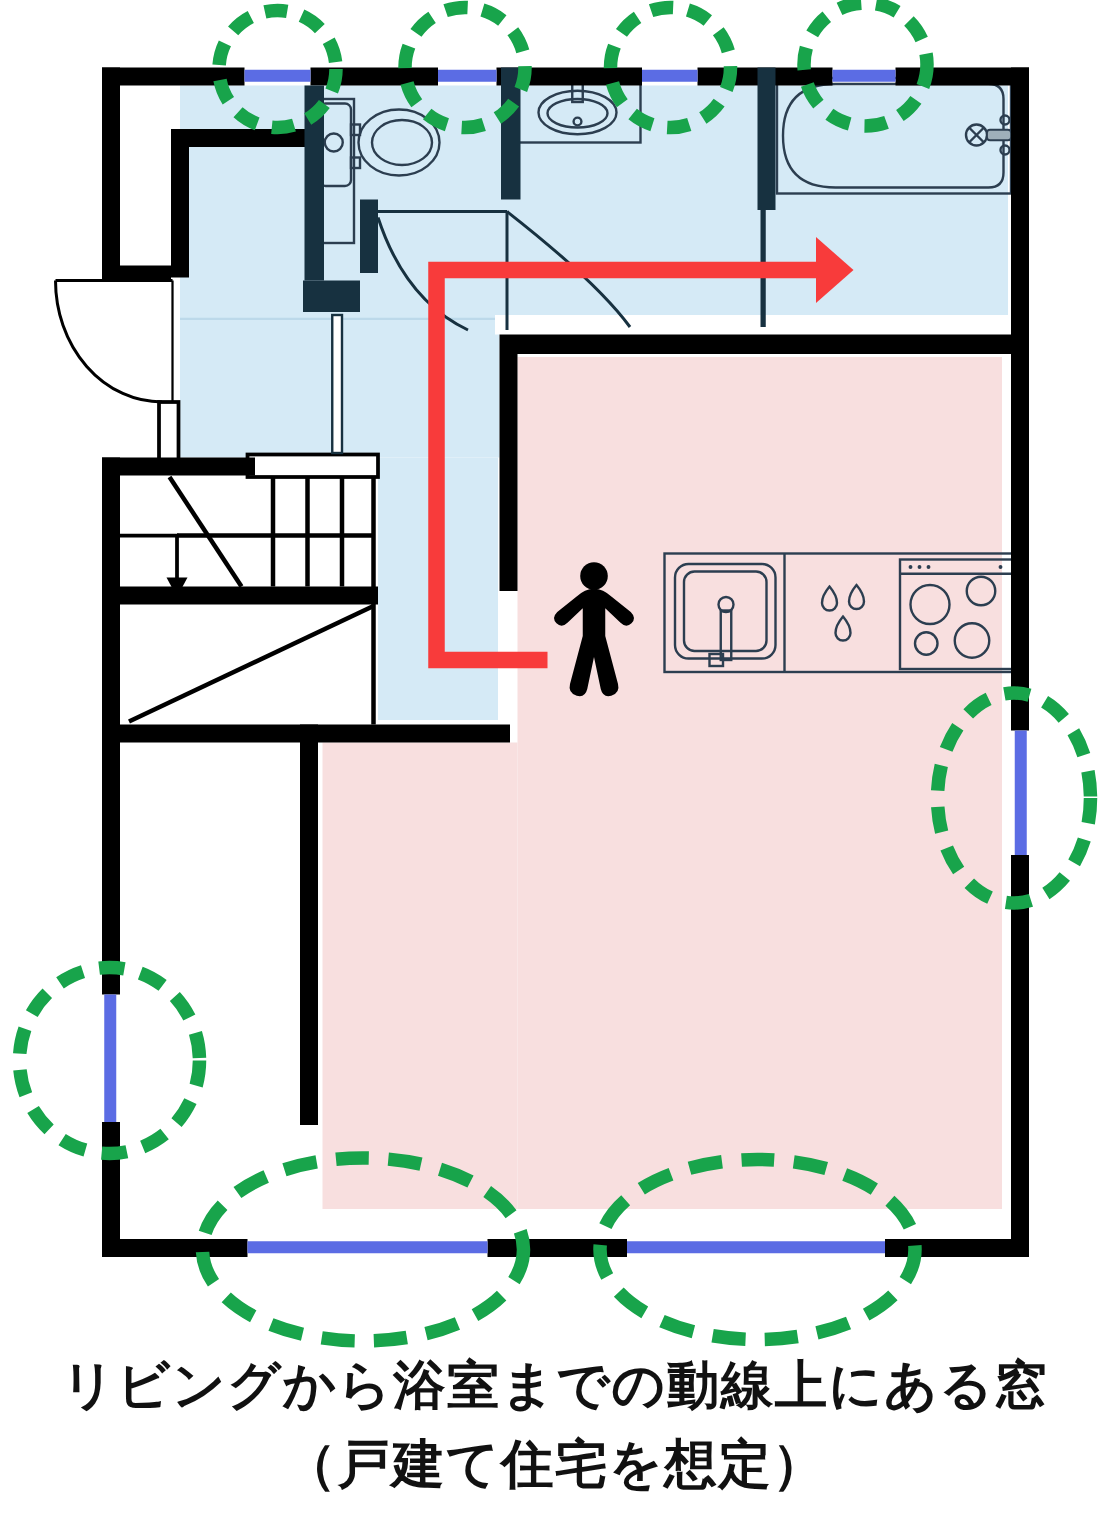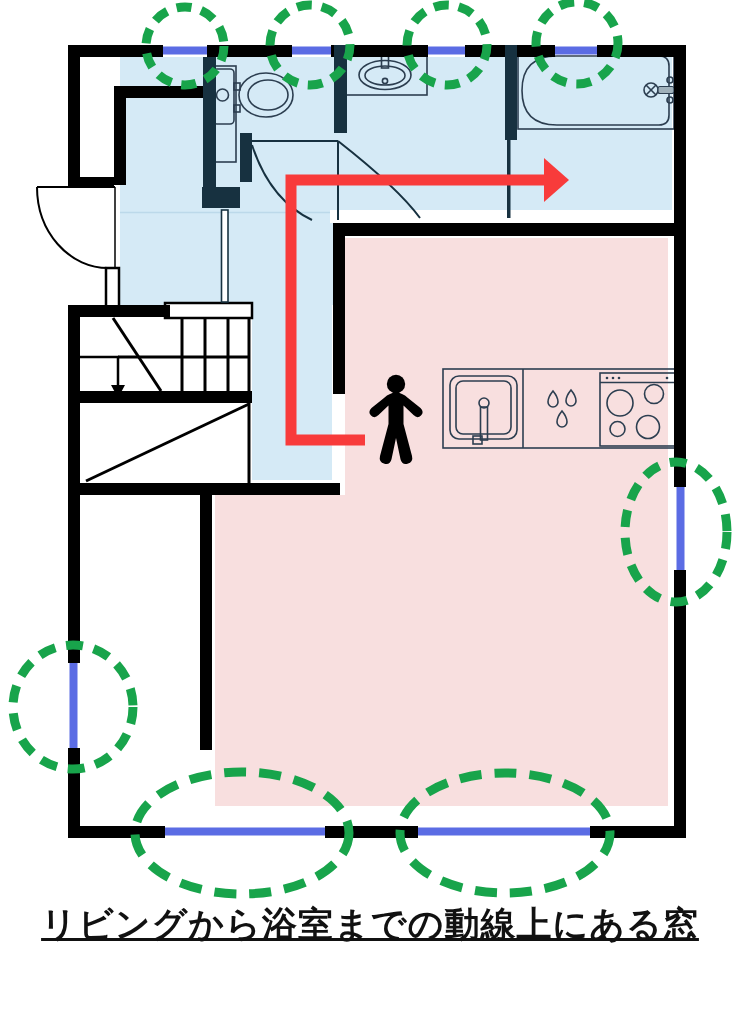--- a/index.html
+++ b/index.html
@@ -15,21 +15,21 @@
   .fxfill{fill:#9fb0ba;stroke:var(--fixture);stroke-width:1.2;}
   .stair{stroke:#000;stroke-width:3;fill:none;}
   .door{stroke:var(--partition);stroke-width:2;fill:none;}
   .edoor{stroke:#000;fill:none;}
   .marker{stroke:var(--highlight);stroke-width:9;fill:none;}
   .route-line{stroke:var(--route);stroke-width:11;fill:none;stroke-linejoin:miter;}
   .route-head{fill:var(--route);}
   .caption{position:absolute;left:0;right:0;top:898px;text-align:center;
            font-family:"Liberation Sans", sans-serif;font-weight:bold;
            color:var(--captioncol);line-height:1.5;}
-  .cap-line{font-size:35px;letter-spacing:1px;white-space:nowrap;text-decoration:underline;}
+  .cap-line{font-size:35px;letter-spacing:1px;white-space:nowrap;}
 </style>
 </head>
 <body>
 
 <div class="stage">
 <svg width="740" height="1021" viewBox="0 0 740 1021" xmlns="http://www.w3.org/2000/svg">
 
   <g>
     <rect class="zone-hall" x="120" y="57" width="552" height="155"></rect>
     <rect class="zone-hall" x="120" y="212" width="213" height="93"></rect>
@@ -196,14 +196,15 @@
     <circle class="marker" cx="577" cy="43" r="41" stroke-dasharray="15 10"></circle>
     <ellipse class="marker" cx="676" cy="532" rx="51" ry="70" stroke-dasharray="17 11"></ellipse>
     <ellipse class="marker" cx="73" cy="707" rx="60" ry="62" stroke-dasharray="17 11"></ellipse>
     <ellipse class="marker" cx="242" cy="833" rx="107" ry="61" stroke-dasharray="22 13"></ellipse>
     <ellipse class="marker" cx="505" cy="833" rx="105" ry="60" stroke-dasharray="22 13"></ellipse>
   </g>
 </svg>
 
 <div class="caption">
   <div class="cap-line">リビングから浴室までの動線上にある窓</div>
+  <div class="cap-line">（戸建て住宅を想定）</div>
 </div>
 </div>
 
 </body></html>

